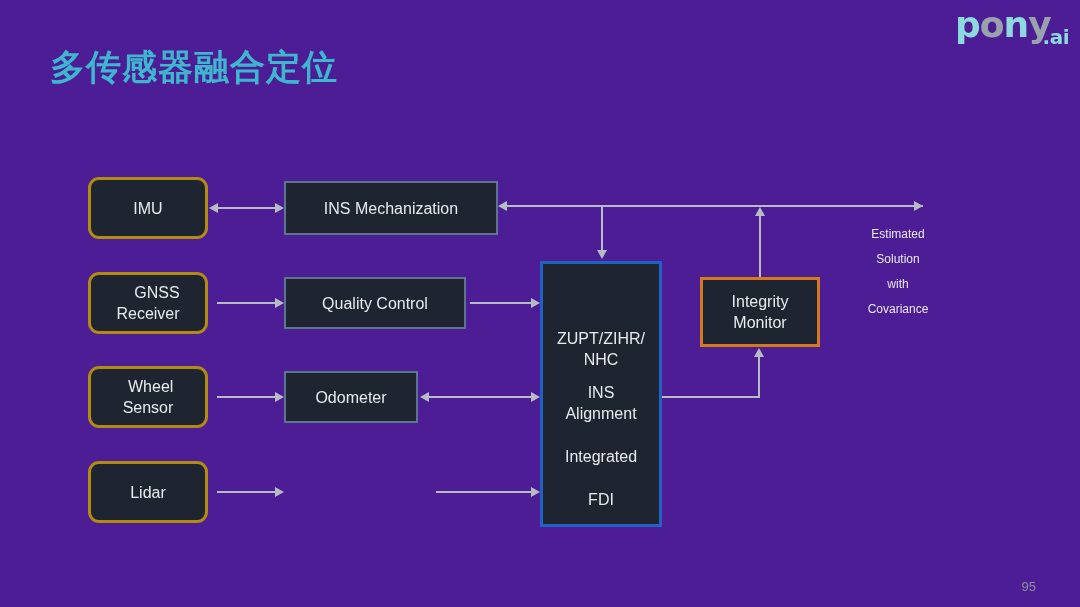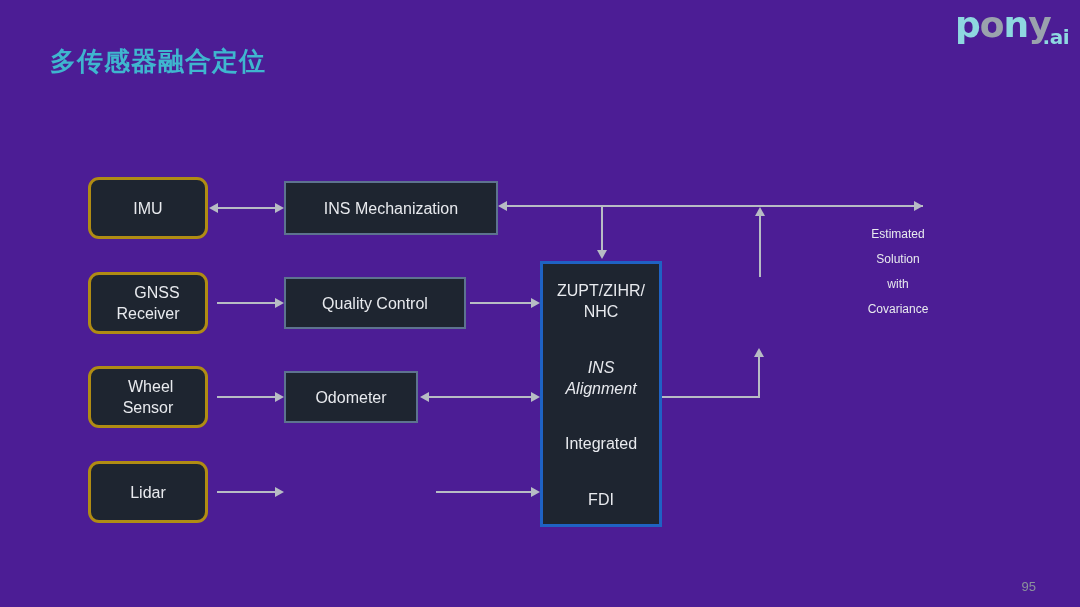--- a/index.html
+++ b/index.html
@@ -49,21 +49,21 @@
     font-weight: 600;
     letter-spacing: -0.5px;
   }
 
   
   #title {
     position: absolute;
     left: 50px;
     top: 44px;
     font-family: "DejaVu Sans", sans-serif;
-    font-size: 26px;
+    font-size: 35px;
     font-weight: bold;
     color: #3fb6cf;
     letter-spacing: 1px;
     white-space: nowrap;
     text-align: right;
   }
 
   
   .box {
     position: absolute;
@@ -83,21 +83,21 @@
     border: 3px solid #b08c13;
     border-radius: 11px;
     text-align: right;
   }
   .box.proc {
     border: 2px solid #5d738f;
   }
   .box.center {
     border: 3px solid #1f62c4;
     align-items: stretch;
-    justify-content: space-between;
+    justify-content: flex-end;
     flex-direction: column;
     padding: 16px 6px 14px 6px;
   }
   .box.center .cline {
     width: 100%;
     text-align: center;
     white-space: pre-line;
   }
   .box.monitor {
     border: 3px solid #d4791c;
@@ -183,26 +183,28 @@
 Sensor</div>
   <div class="box sensor" style="left:88px; top:461px; width:120px; height:62px;">Lidar</div>
 
   <div class="box proc" style="left:284px; top:181px; width:214px; height:54px;">INS Mechanization</div>
   <div class="box proc" style="left:284px; top:277px; width:182px; height:52px;">Quality Control</div>
   <div class="box proc" style="left:284px; top:371px; width:134px; height:52px;">Odometer</div>
 
   <div class="box center" style="left:540px; top:261px; width:122px; height:266px;">
     <div class="cline">ZUPT/ZIHR/
 NHC</div>
-    <div class="cline" style="margin-top:22px;font-style:italic;">INS
+    <div class="cline" style="margin-top:12px;">INS
 Alignment</div>
     <div class="cline" style="margin-top:22px;">Integrated</div>
     <div class="cline" style="margin-top:22px;">FDI</div>
   </div>
 
+  <div class="box monitor" style="left:700px; top:277px; width:120px; height:70px;">Integrity
+Monitor</div>
 
   <div id="estimated">Estimated
 Solution
 with
 Covariance</div>
 
   <div class="hline" style="left:217px; top:207px; width:58px;"></div>
   <div class="arrow left" style="left:209px; top:203px;"></div>
   <div class="arrow right" style="left:275px; top:203px;"></div>
 

